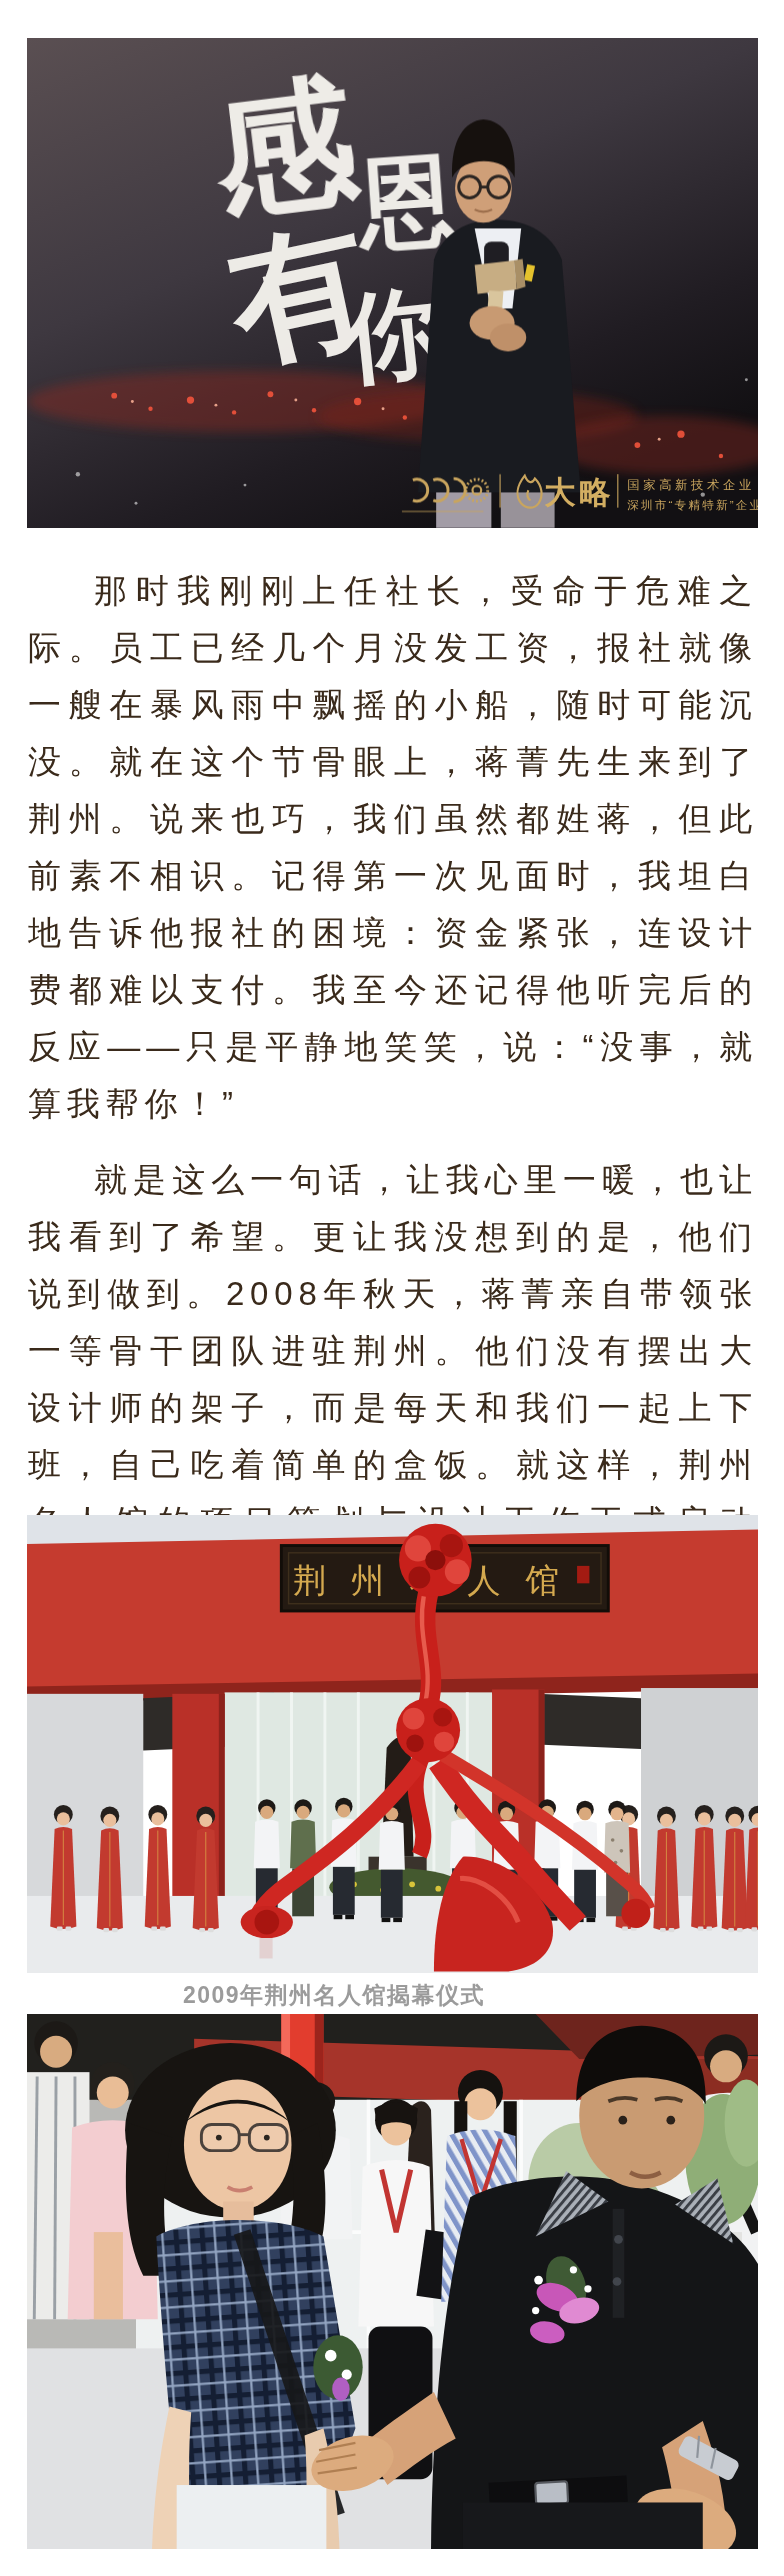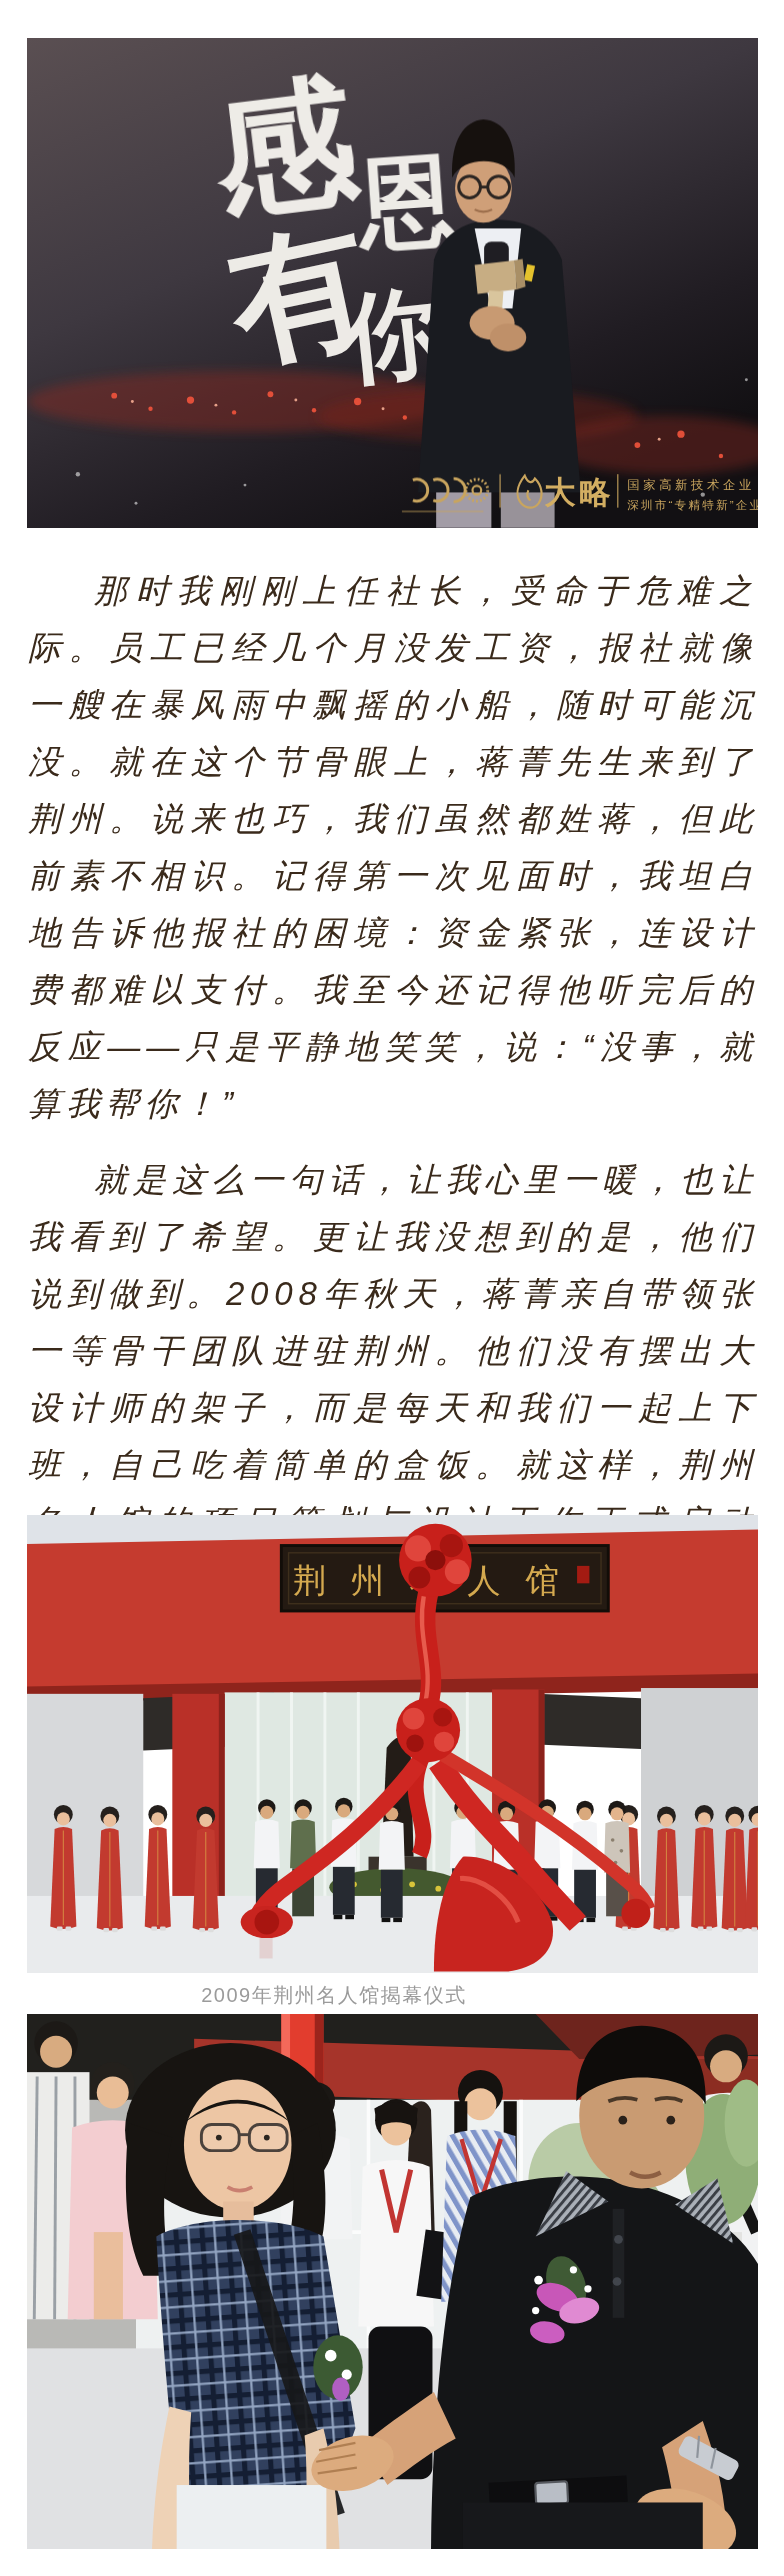--- a/index.html
+++ b/index.html
@@ -5,23 +5,23 @@
   html,body{margin:0;padding:0;background:#ffffff;}
   .page{position:relative;width:785px;height:2576px;background:#ffffff;overflow:hidden;
         font-family:"Liberation Sans",sans-serif;}
   figure.photo{position:absolute;left:27px;width:731px;margin:0;padding:0;}
   figure.photo svg{display:block;width:100%;height:100%;}
   #photo1{top:38px;height:490px;}
   #photo2{top:1515px;height:458px;}
   #photo3{top:2014px;height:535px;}
   .body-text{position:absolute;top:562px;left:28px;width:730px;}
   .body-text p{margin:0 0 19px 0;font-size:33px;line-height:57px;letter-spacing:5.8px;
-               color:#3a2a1b;text-align:justify;text-indent:2em;word-break:break-all;font-style:italic;}
+               color:#3a2a1b;text-align:justify;text-indent:2em;word-break:break-all;}
   .caption{position:absolute;top:1983px;left:0;width:668px;text-align:center;
-           font-size:20px;line-height:25px;color:#9b9b9b;letter-spacing:1.5px;}
+           font-size:23px;line-height:25px;color:#9b9b9b;letter-spacing:1.5px;font-weight:bold;}
   .serif{font-family:"DejaVu Serif",serif;}
 </style>
 </head>
 <body>
 
 <div class="page">
 
   <figure class="photo" id="photo1">
     <svg viewBox="0 0 1006 674" preserveAspectRatio="none">
       <defs>

